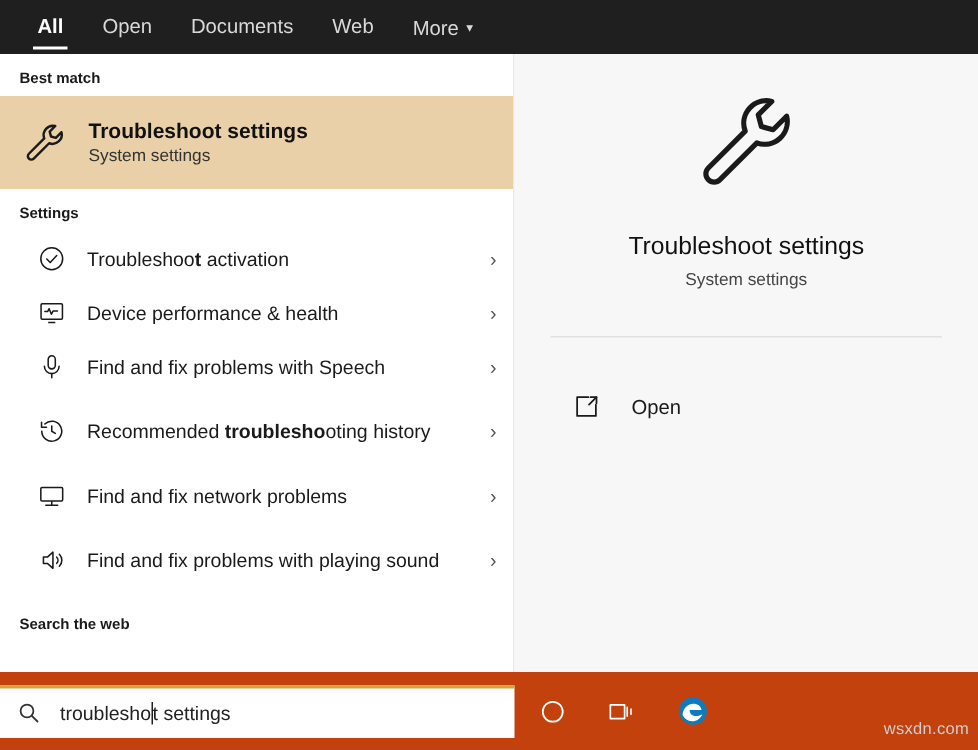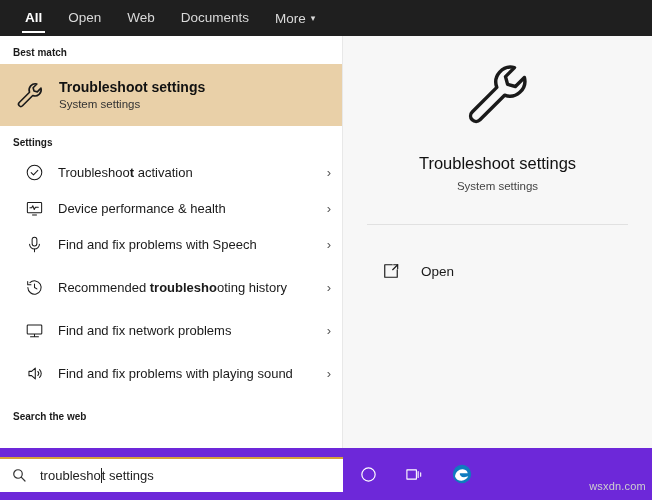--- a/index.html
+++ b/index.html
@@ -203,21 +203,21 @@
     font-size: 13.5px;
     color: #1a1a1a;
   }
 
   
   .taskbar {
     position: absolute;
     left: 0; bottom: 0;
     width: 652px;
     height: 52px;
-    background: #6d28d9;
+    background: #c2410c;
     display: flex;
     align-items: center;
   }
   .searchbox {
     width: 343px;
     height: 35px;
     background: #ffffff;
     border-top: 2px solid #d6a33a;
     box-sizing: border-box;
     display: flex;
@@ -269,24 +269,24 @@
 <div id="app">
 
   <div class="topbar">
     <div class="tab active">
       <span>All</span>
     </div>
     <div class="tab">
       <span>Open</span>
     </div>
     <div class="tab">
+      <span>Documents</span>
+    </div>
+    <div class="tab">
       <span>Web</span>
-    </div>
-    <div class="tab">
-      <span>Documents</span>
     </div>
     <div class="tab">
       <span>More</span><span class="chev">▾</span>
     </div>
   </div>
 
   <div class="leftpane">
 
     <div class="section-header">Best match</div>
 

